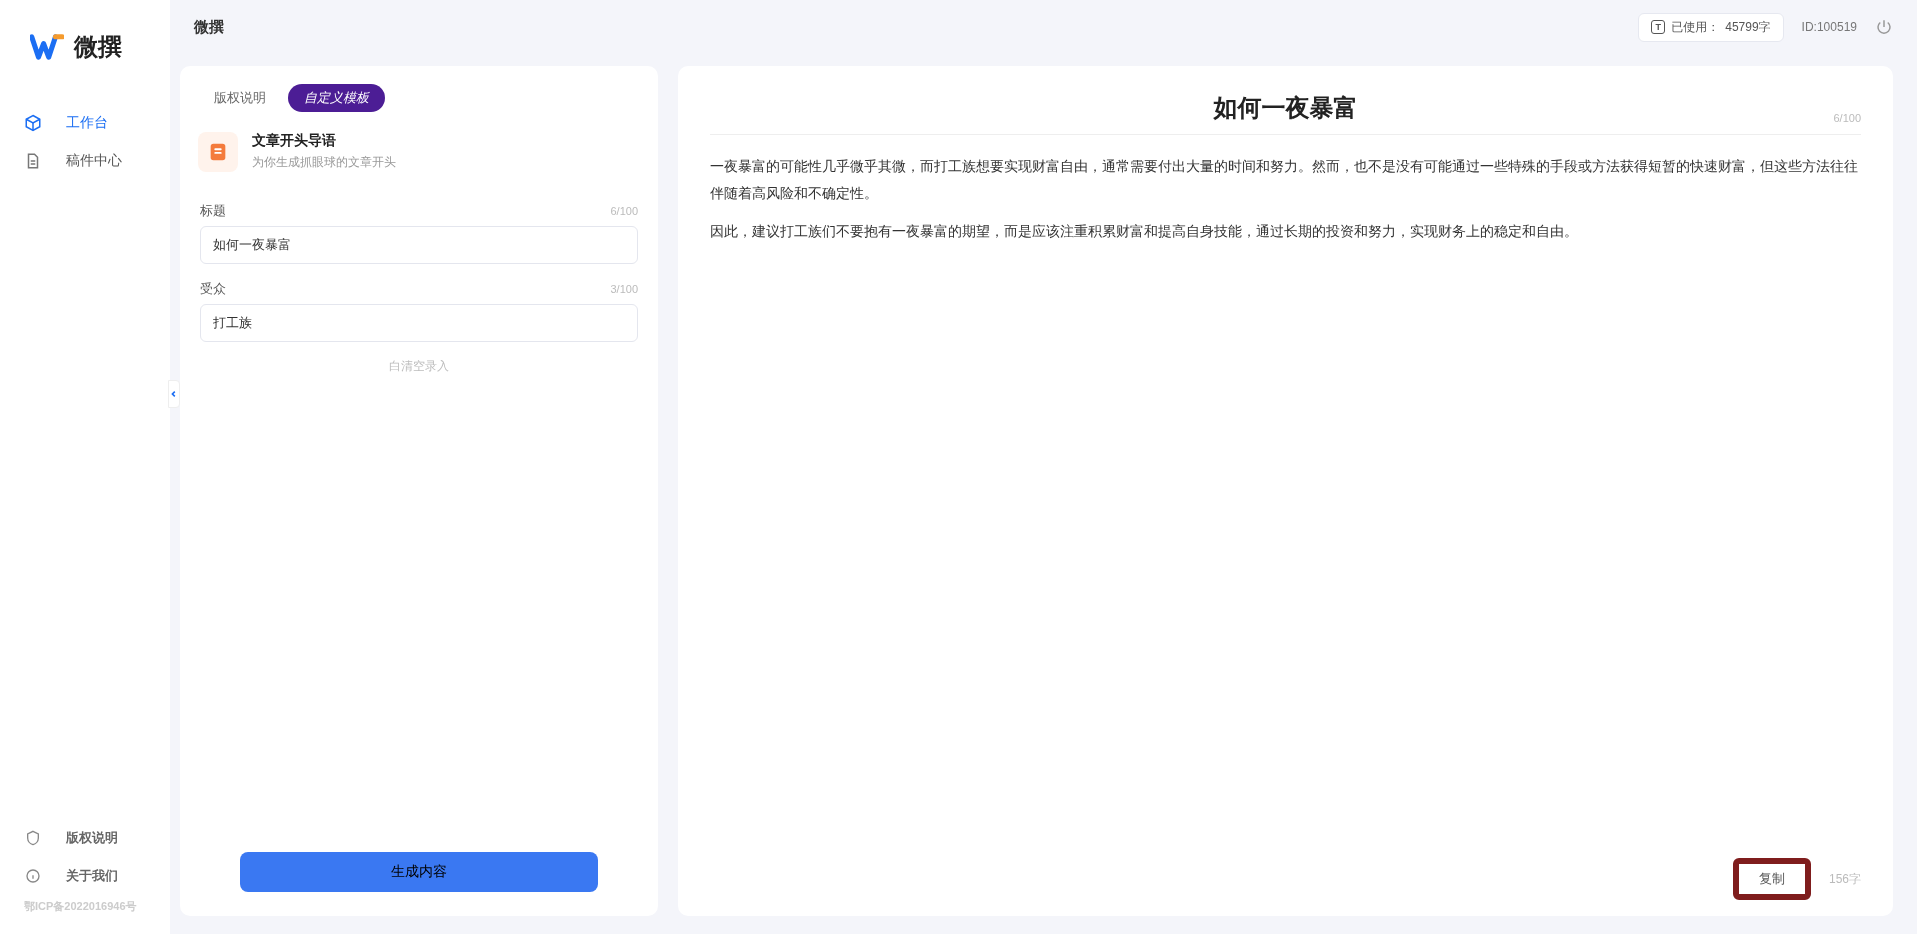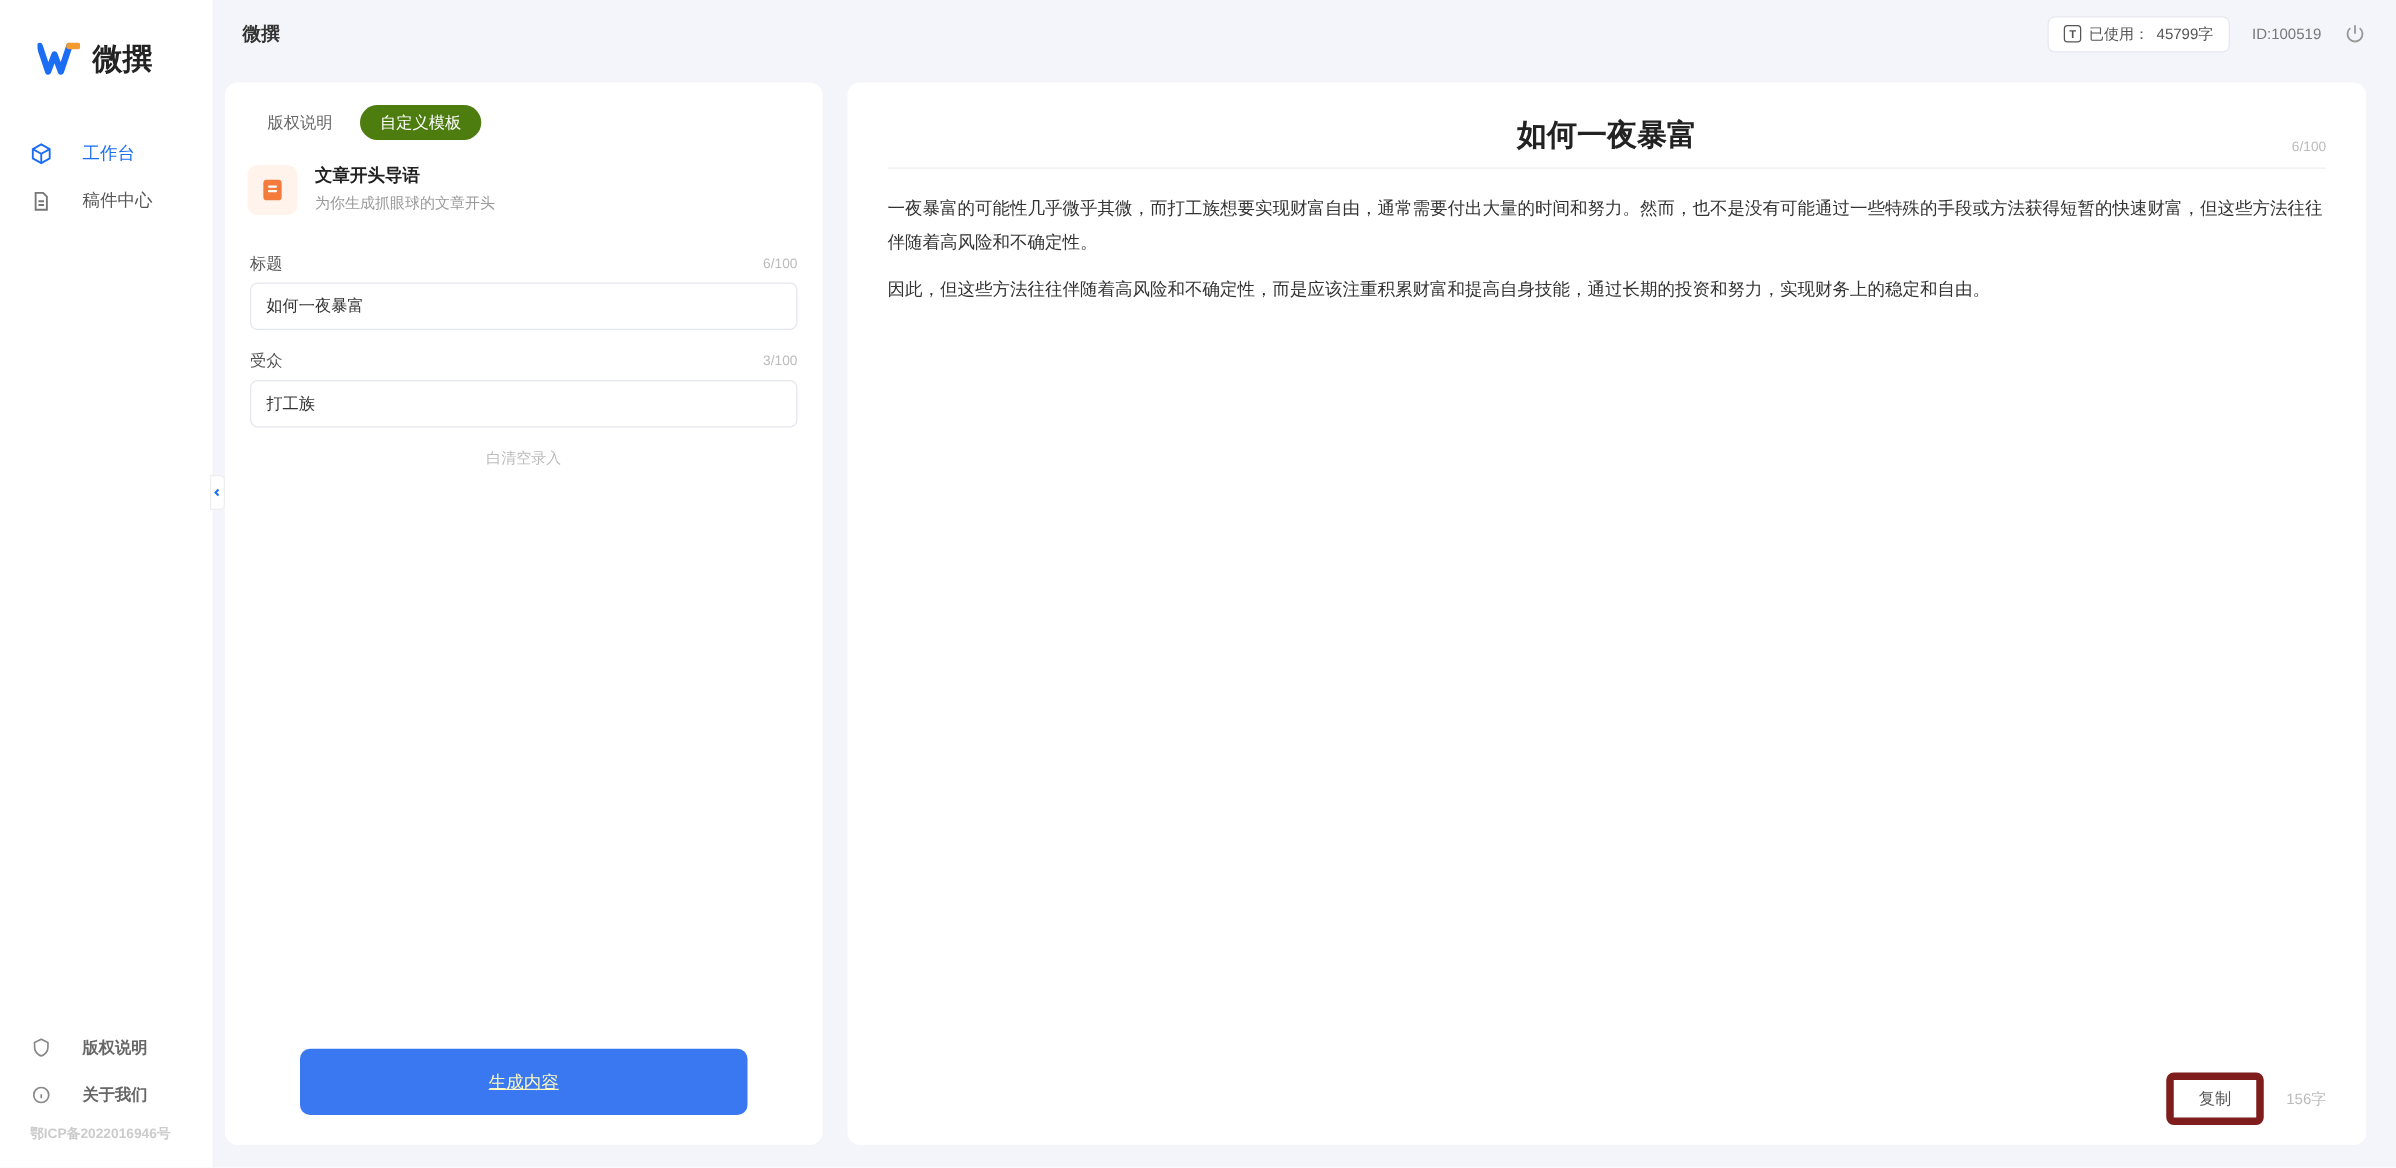--- a/index.html
+++ b/index.html
@@ -69,21 +69,21 @@
   display: flex; flex-direction: column;
 }
 .panel-left { width: 478px; padding: 18px 0; }
 .panel-right { flex: 1; padding: 26px 32px 16px; position: relative; }
 
 .tabs { display: flex; gap: 6px; padding: 0 18px 14px; }
 .tab {
   padding: 5px 16px; border-radius: 14px; font-size: 13px;
   cursor: pointer; background: transparent; border: none; color: #666;
 }
-.tab.active { background: #4d7c0f; color: #fff; }
+.tab.active { background: #4c1d95; color: #fff; font-style: italic; }
 
 .template-row { display: flex; gap: 14px; padding: 6px 18px 18px; align-items: flex-start; }
 .template-icon {
   width: 40px; height: 40px; border-radius: 8px; background: #fff3ec;
   display: flex; align-items: center; justify-content: center;
 }
 .template-title { font-size: 14px; font-weight: 700; color: #222; margin-bottom: 4px; }
 .template-desc { font-size: 12px; color: #999; }
 
 .form { padding: 12px 20px 0; }
@@ -93,22 +93,22 @@
 .field-count { font-size: 11px; color: #bbb; }
 .text-input {
   width: 100%; height: 38px; border: 1px solid #e4e6ee; border-radius: 6px;
   padding: 0 12px; font-size: 13px; color: #333; background: #fff;
   outline: none;
 }
 .clear-hint { text-align: center; font-size: 12px; color: #bcbcbc; margin-top: 14px; cursor: pointer; }
 
 .panel-left-footer { margin-top: auto; padding: 16px 60px 6px; }
 .generate-btn {
-  width: 100%; height: 53px; background: #3a78f2; color: #fef9c3;
-  border: none; border-radius: 8px; font-size: 14px; cursor: pointer; text-decoration: underline;
+  width: 100%; height: 40px; background: #3a78f2; color: #000000;
+  border: none; border-radius: 8px; font-size: 14px; cursor: pointer;
 }
 
 .result-title-row { position: relative; text-align: center; margin-bottom: 8px; padding-bottom: 10px; border-bottom: 1px solid #eee; }
 .result-title { font-size: 24px; font-family: "Songti SC", SimSun, serif; font-weight: 600; color: #222; }
 .result-title-count { position: absolute; right: 0; bottom: 10px; font-size: 11px; color: #bbb; }
 .result-body { font-size: 14px; line-height: 1.9; color: #333; padding-top: 10px; }
 .result-body p { margin-bottom: 12px; }
 .panel-right-footer {
   position: absolute; bottom: 16px; right: 32px;
   display: flex; align-items: center; gap: 18px;
@@ -247,21 +247,21 @@
         </div>
       </div>
 
       <div class="panel panel-right">
         <div class="result-title-row">
           <div class="result-title">如何一夜暴富</div>
           <div class="result-title-count">6/100</div>
         </div>
         <div class="result-body">
           <p>一夜暴富的可能性几乎微乎其微，而打工族想要实现财富自由，通常需要付出大量的时间和努力。然而，也不是没有可能通过一些特殊的手段或方法获得短暂的快速财富，但这些方法往往伴随着高风险和不确定性。</p>
-          <p>因此，但这些方法往往伴随着高风险和不确定性，而是应该注重积累财富和提高自身技能，通过长期的投资和努力，实现财务上的稳定和自由。</p>
+          <p>因此，建议打工族们不要抱有一夜暴富的期望，而是应该注重积累财富和提高自身技能，通过长期的投资和努力，实现财务上的稳定和自由。</p>
         </div>
         <div class="panel-right-footer">
           <button class="copy-btn">复制</button>
           <span class="word-count">156字</span>
         </div>
       </div>
     </div>
   </div>
 </div>
 

